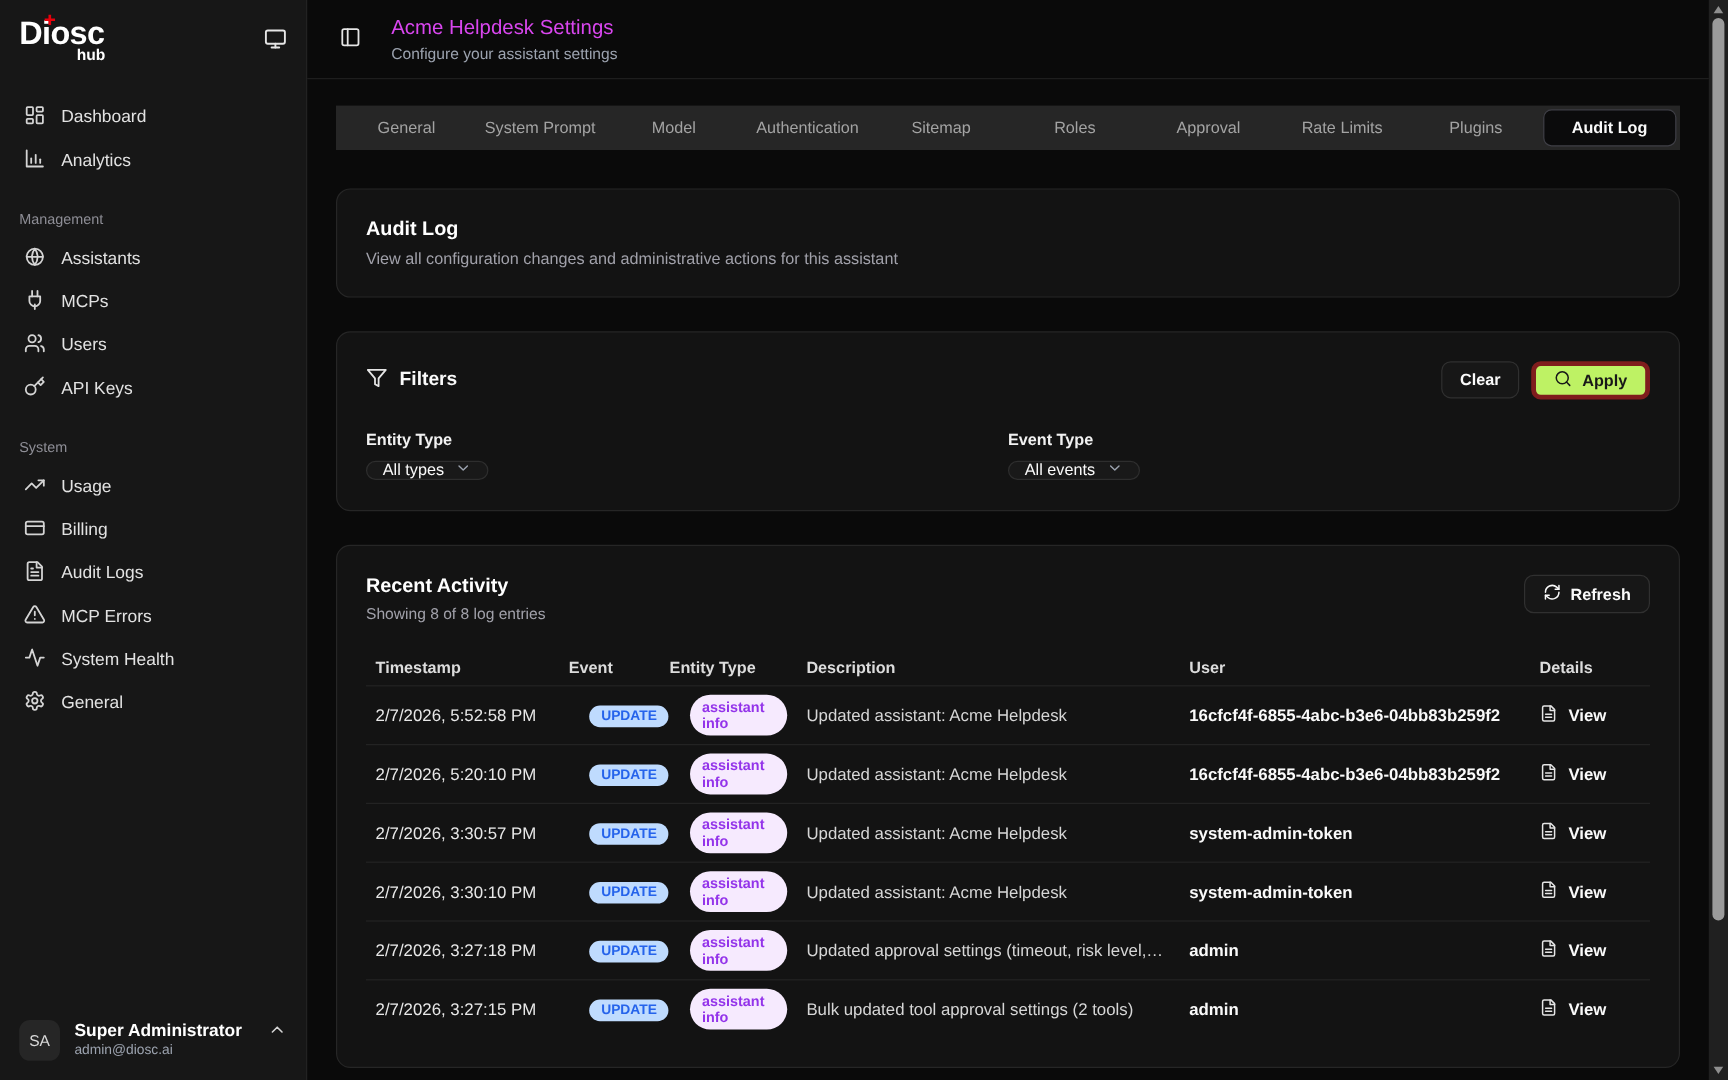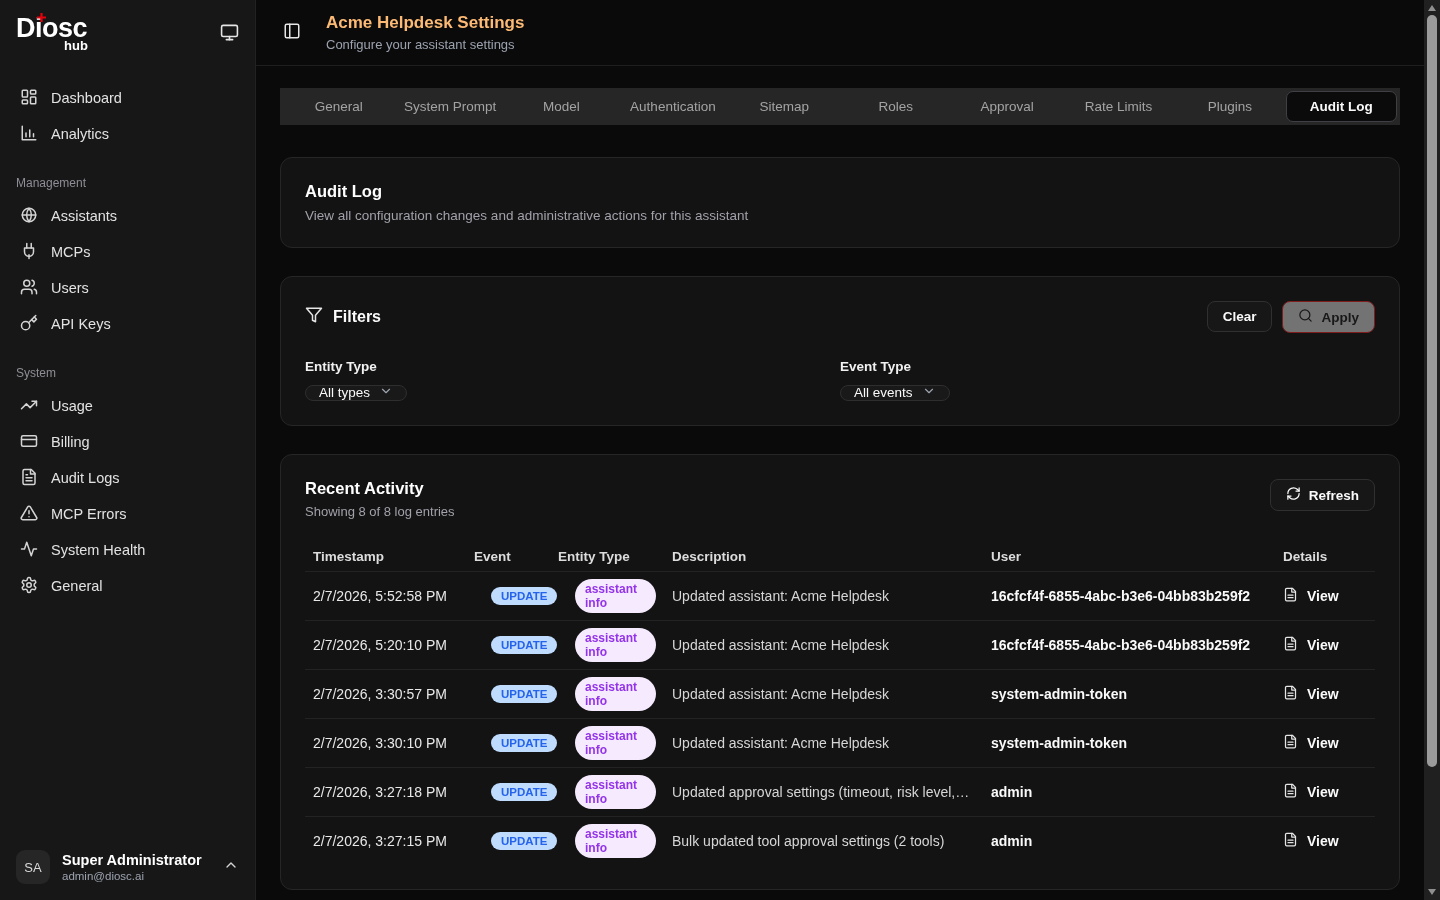--- a/index.html
+++ b/index.html
@@ -15,35 +15,35 @@
   .logo-spark { position:absolute; left:37px; top:8px; }
   .logo-sub { position:absolute; left:64px; top:38px; font-size:13px; font-weight:600; color:#fff; }
   .monitor-btn { position:absolute; right:14px; top:22px; width:24px; height:24px; background:none; border:none;
     color:#e5e5e5; cursor:pointer; display:flex; align-items:center; justify-content:center; }
   .side-nav { padding:14px 12px 0; flex:1 1 auto; }
   .nav-section { margin-bottom:20px; }
   .nav-label { font-size:12px; color:#8e8e96; padding:4px 4px 8px; }
   .nav-item { display:flex; align-items:center; gap:13px; height:36px; padding:0 8px; border-radius:8px;
     color:#e2e2e2; font-size:14.5px; cursor:pointer; }
   .nav-item svg { flex:0 0 18px; color:#d4d4d4; }
-  .user-row { margin-top:auto; padding:14px 16px 16px; display:flex; align-items:center; gap:12px; }
+  .user-row { margin-top:auto; padding:14px 16px 16px; display:flex; gap:12px; }
   .avatar { width:34px; height:34px; border-radius:9px; background:#262626; color:#d9d9d9;
     display:flex; align-items:center; justify-content:center; font-size:13px; }
   .user-meta { flex:1; line-height:1.25; }
   .user-name { font-size:14.5px; font-weight:700; color:#fff; }
   .user-email { font-size:11.5px; color:#9ca3af; }
   .user-chevron { color:#d4d4d4; }
 
   
   .main { flex:1 1 auto; display:flex; flex-direction:column; min-width:0; }
   .page-header { height:66px; flex:0 0 66px; display:flex; align-items:center; gap:22px; padding:0 24px;
     border-bottom:1px solid #1e1e1e; }
   .panel-btn { width:24px; height:24px; background:none; border:none; color:#e5e5e5; cursor:pointer;
     display:flex; align-items:center; justify-content:center; }
-  .page-title { font-size:17px; font-weight:700; color:#fdba74; }
+  .page-title { font-size:17px; font-weight:400; color:#d946ef; }
   .page-subtitle { font-size:13px; color:#9ca3af; margin-top:4px; }
   .content { padding:22px 24px; }
 
   
   .tabbar { display:grid; grid-template-columns:repeat(10,1fr); background:#262626; border-radius:0;
     height:37px; align-items:stretch; padding:3px; margin-bottom:32px; }
   .tab { display:flex; align-items:center; justify-content:center; font-size:13.5px; color:#a3a3a3;
     border-radius:7px; cursor:pointer; border:1px solid transparent; }
   .tab.active { background:#0b0b0c; border-color:#3f3f46; color:#fafafa; font-weight:600; }
 
@@ -54,21 +54,21 @@
   .card-desc { font-size:13.5px; color:#a1a1aa; margin-top:7px; }
 
   
   .filters-head { display:flex; align-items:center; }
   .filters-title { display:flex; align-items:center; gap:10px; font-size:16px; font-weight:700; }
   .filters-title svg { color:#e5e5e5; }
   .filters-actions { margin-left:auto; display:flex; gap:10px; }
   .btn { display:inline-flex; align-items:center; gap:8px; border-radius:8px; font-size:13.5px;
     font-weight:600; cursor:pointer; font-family:inherit; }
   .btn-outline { background:#171717; border:1px solid #303030; color:#fafafa; height:31px; padding:0 15px; }
-  .btn-light { background:#737373; border:1px solid #7f1d1d; color:#181818; height:32px; padding:0 15px; }
+  .btn-light { background:#bef264; border:4px solid #7f1d1d; color:#181818; height:32px; padding:0 15px; }
   .filter-fields { display:grid; grid-template-columns:1fr 1fr; margin-top:26px; }
   .field-label { font-size:13.5px; font-weight:600; color:#f1f1f1; margin-bottom:9px; }
   .select { display:inline-flex; align-items:center; gap:9px; background:#191919; border:1px solid #2e2e2e;
     border-radius:8px; height:16px; padding:0 13px; font-size:13.5px; color:#fafafa; cursor:pointer; }
   .select svg { color:#9ca3af; }
 
   
   .activity-head { display:flex; align-items:flex-start; }
   .activity-sub { font-size:13px; color:#a1a1aa; margin-top:6px; }
   .refresh-btn { margin-left:auto; height:32px; }

